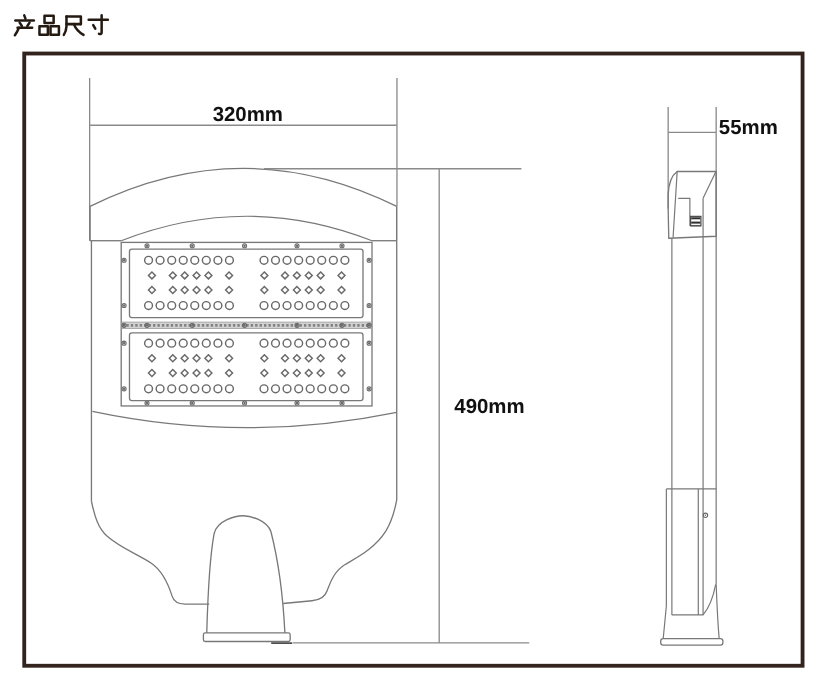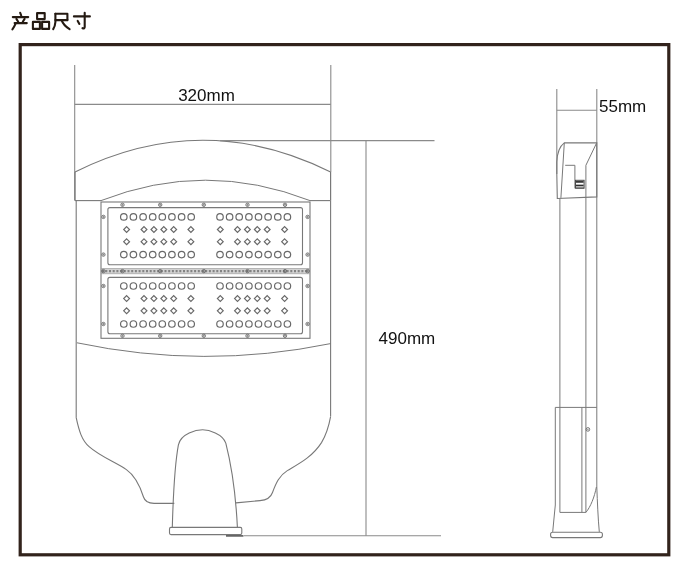--- a/index.html
+++ b/index.html
@@ -1,16 +1,16 @@
 <!DOCTYPE html>
 <html><head>
 <meta charset="utf-8">
 <style>
   html,body { margin:0; padding:0; background:#ffffff; }
-  .wrap { position:relative; width:637px; height:578px; font-family:"Liberation Sans", sans-serif; }
+  .wrap { position:relative; width:637px; height:578px; font-family:"Liberation Sans", sans-serif;font-weight:bold; }
   text { font-family:"Liberation Sans", sans-serif; fill:#111111; }
   .hole circle, .hole path { fill:none; stroke:#696969; stroke-width:1.2; }
   .screw circle { fill:none; stroke:#6a6a6a; stroke-width:0.9; }
 </style>
 </head>
 <body>
 <div class="wrap">
 <svg width="695" height="578" viewBox="0 0 695 578">
 
 <rect x="0" y="0" width="695" height="578" fill="#ffffff"></rect>

